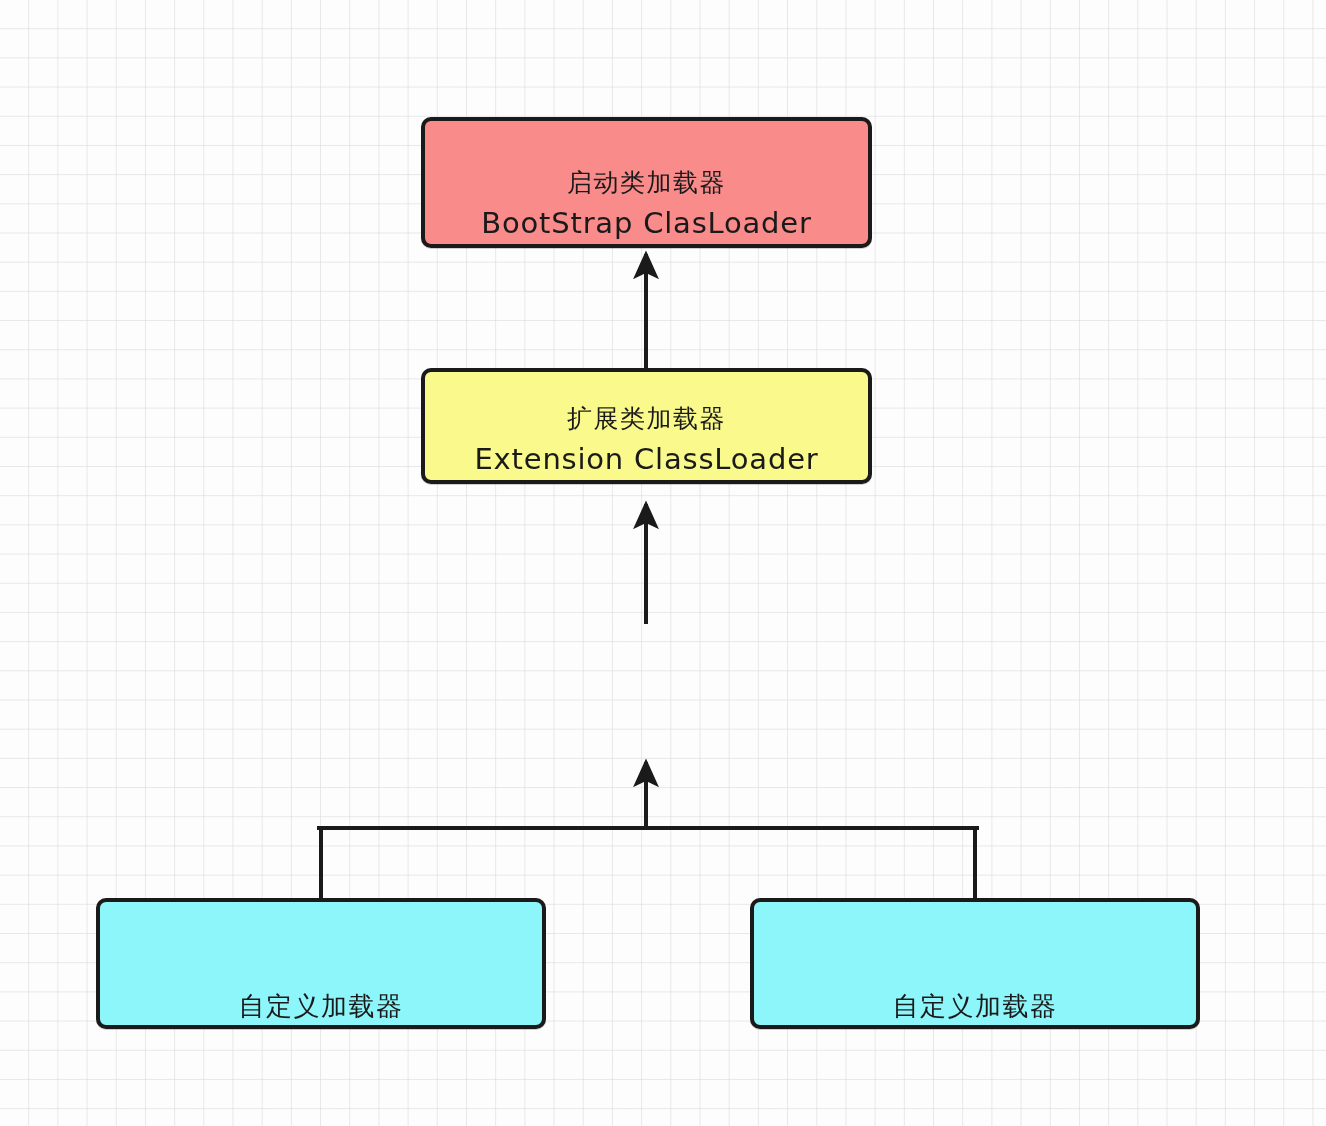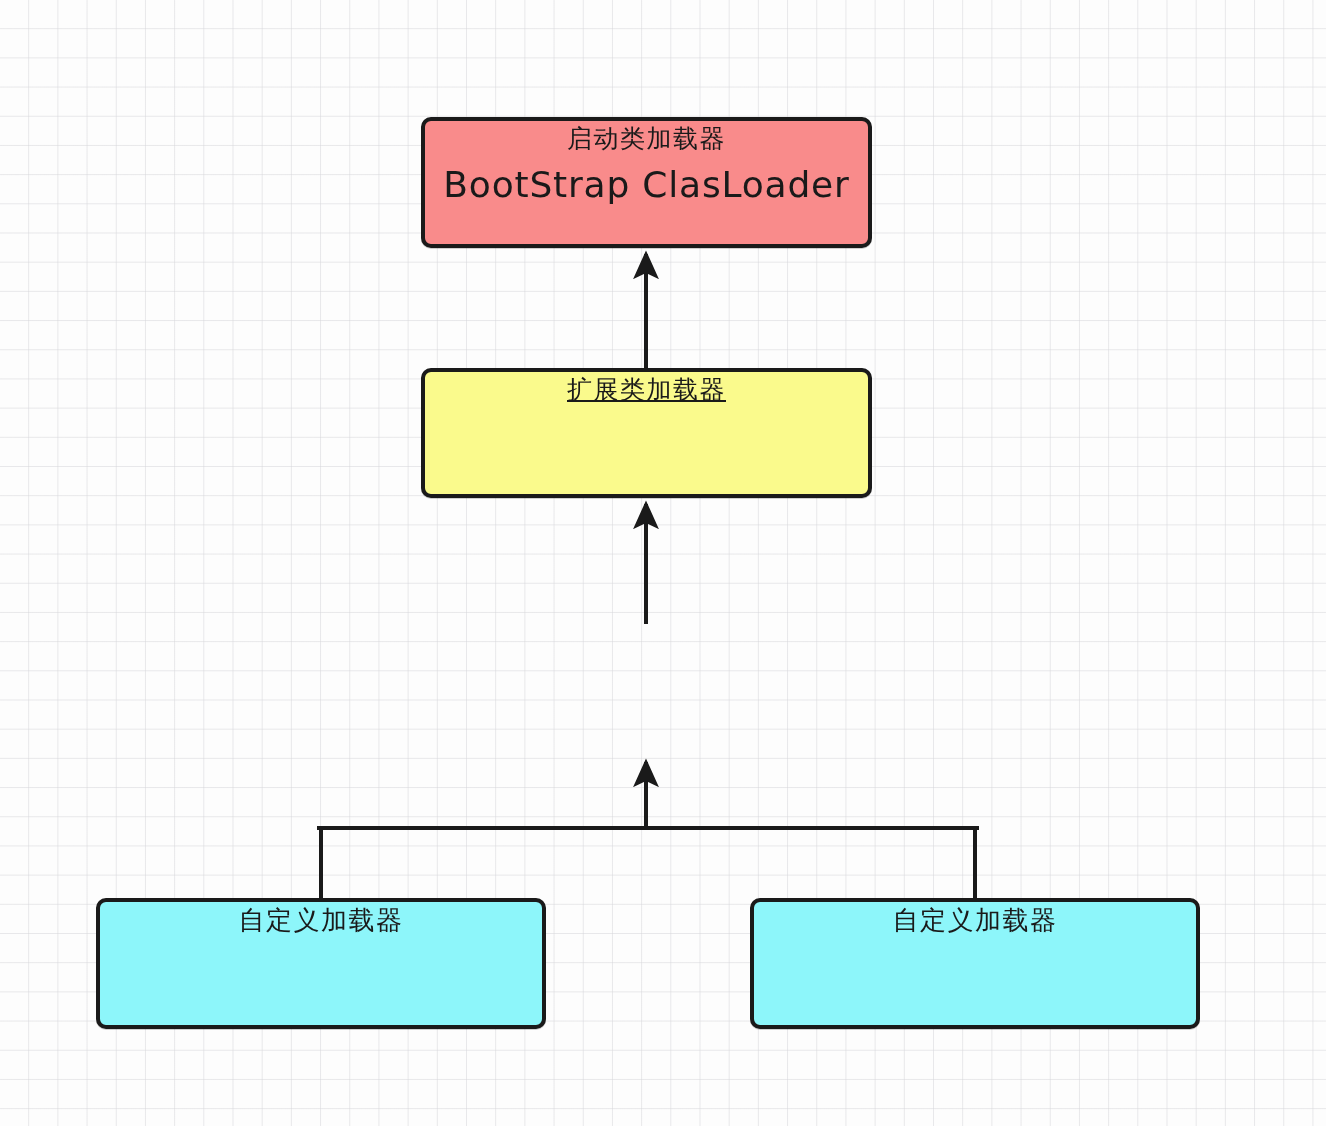--- a/index.html
+++ b/index.html
@@ -41,47 +41,47 @@
   }
 
   .node {
     position: absolute;
     box-sizing: border-box;
     border: 4px solid #1a1a1a;
     border-radius: 10px;
     display: flex;
     flex-direction: column;
     align-items: center;
-    justify-content: flex-start;
+    justify-content: flex-end;
     text-align: center;
     color: #1a1a1a;
     line-height: 1.42;
     box-shadow: 0 1px 0 rgba(0,0,0,0.18);
   }
 
   .node .line-cn {
     font-size: 25px;
     letter-spacing: 1.5px;
     white-space: nowrap;
   }
 
   .node .line-en {
-    font-size: 36px;
+    font-size: 29px;
     letter-spacing: 0.8px;
     white-space: nowrap;
     margin-top: 2px;
   }
 
   .node.single .line-cn {
     font-size: 26px;
   }
 
   
   #node-bootstrap  { left: 421px; top: 117px;  width: 451px; height: 131px; background: #F98B8B; }
-  #node-extension  { left: 421px; top: 368px;  width: 451px; height: 130px; background: #FAFA8C; text-decoration: underline; }
+  #node-extension  { left: 421px; top: 368px;  width: 451px; height: 116px; background: #FAFA8C; }
   #node-application{ left: 421px; top: 624px;  width: 451px; height: 132px; background: #CCFA96; }
   #node-custom-left  { left: 96px;  top: 898px; width: 450px; height: 131px; background: #8DF6FA; }
   #node-custom-right { left: 750px; top: 898px; width: 450px; height: 131px; background: #8DF6FA; }
 </style>
 </head>
 <body>
 
 <div id="canvas">
 
   <div id="grid-wash"></div>
@@ -113,20 +113,21 @@
     </g>
   </svg>
 
   <div class="node" id="node-bootstrap">
     <span class="line-cn">启动类加载器</span>
     <span class="line-en">BootStrap ClasLoader</span>
   </div>
 
   <div class="node" id="node-extension">
     <span class="line-cn">扩展类加载器</span>
+    <span class="line-en">Extension ClassLoader</span>
   </div>
 
 
   <div class="node single" id="node-custom-left">
     <span class="line-cn">自定义加载器</span>
   </div>
 
   <div class="node single" id="node-custom-right">
     <span class="line-cn">自定义加载器</span>
   </div>

